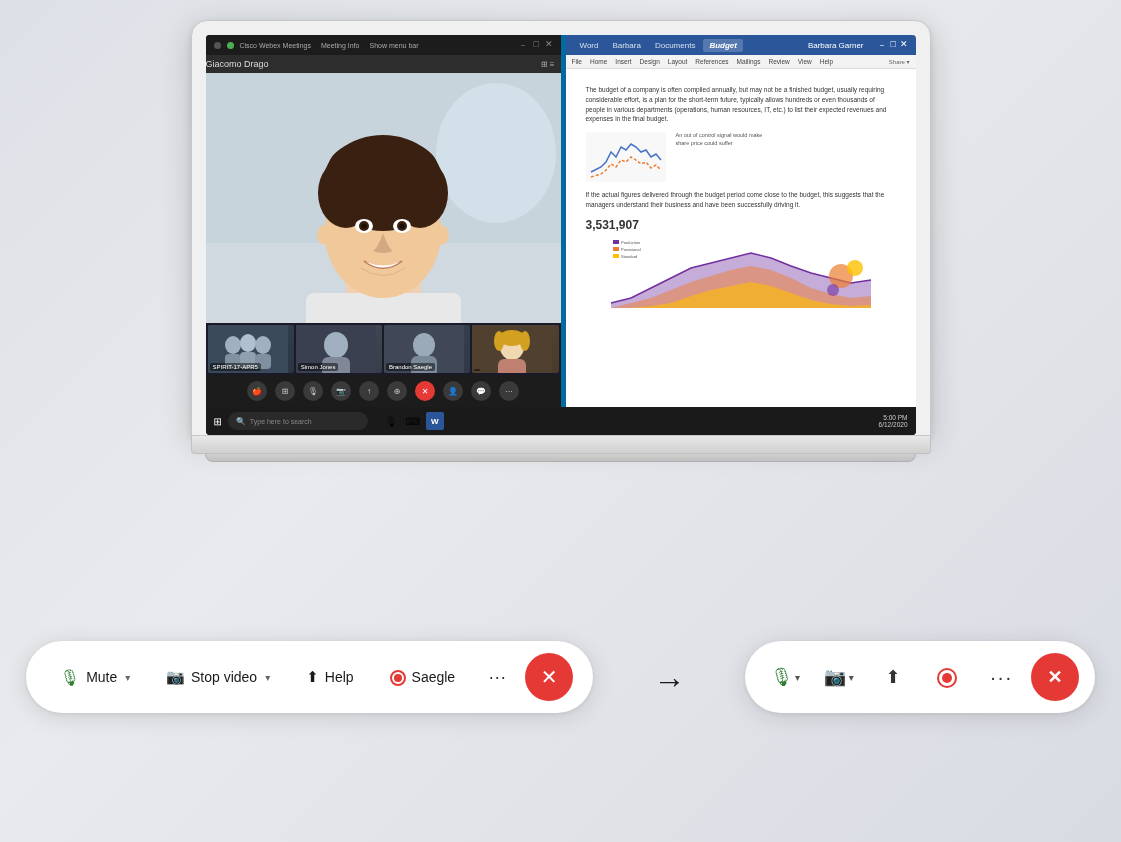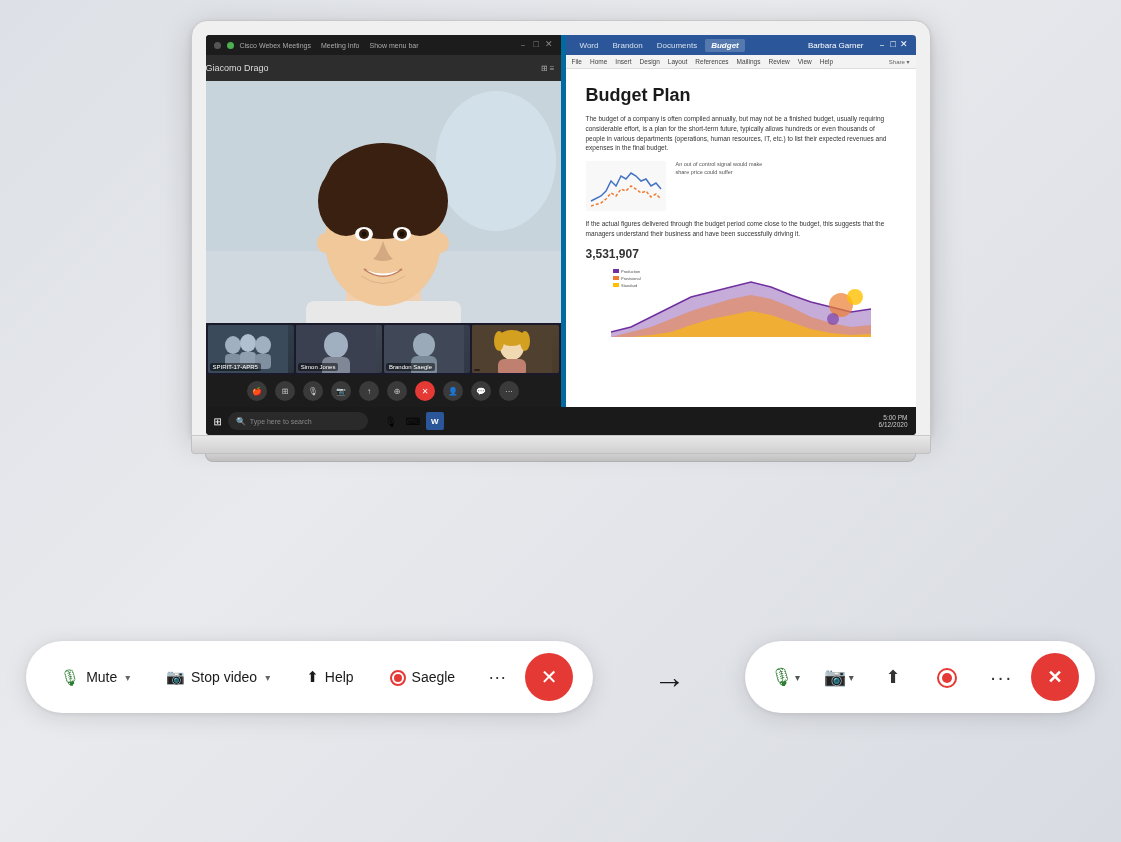--- a/index.html
+++ b/index.html
@@ -100,21 +100,21 @@
       width: 7px;
       height: 7px;
       border-radius: 50%;
       background: #555;
     }
 
     .webex-titlebar-dot.green { background: #4caf50; }
 
     .webex-name-bar {
       background: #2d2d2d;
-      height: 26px;
+      height: 18px;
       display: flex;
       align-items: center;
       justify-content: flex-end;
       font-size: 9px;
       color: #ddd;
       gap: 8px;
     }
 
     .webex-video-main {
       flex: 1;
@@ -631,21 +631,21 @@
               <div class="ctrl-btn">💬</div>
               <div class="ctrl-btn">···</div>
             </div>
           </div>
 
           <div class="word-panel">
 
             <div class="word-titlebar">
               <div class="word-tabs">
                 <span class="word-tab">Word</span>
-                <span class="word-tab">Brandon</span>
+                <span class="word-tab">Barbara</span>
                 <span class="word-tab">Documents</span>
                 <span class="word-tab active">Budget</span>
               </div>
               <span style="margin-left:auto; font-size:8px;">Barbara Garner</span>
               <div style="display:flex; gap:4px; margin-left:8px;">
                 <span style="font-size:9px;">－</span>
                 <span style="font-size:9px;">□</span>
                 <span style="font-size:9px;">✕</span>
               </div>
             </div>
@@ -658,21 +658,20 @@
               <span class="ribbon-item">Layout</span>
               <span class="ribbon-item">References</span>
               <span class="ribbon-item">Mailings</span>
               <span class="ribbon-item">Review</span>
               <span class="ribbon-item">View</span>
               <span class="ribbon-item">Help</span>
               <span style="margin-left:auto; font-size:6px; color:#666;">Share ▾</span>
             </div>
 
             <div class="word-document">
-              <div class="doc-title">Budget Plan</div>
               <div class="doc-body">The budget of a company is often compiled annually, but may not be a finished budget, usually requiring considerable effort, is a plan for the short-term future, typically allows hundreds or even thousands of people in various departments (operations, human resources, IT, etc.) to list their expected revenues and expenses in the final budget.</div>
 
               
               <div class="doc-chart-area">
                 <svg class="doc-chart-small" viewBox="0 0 80 50">
 
                   <rect width="80" height="50" fill="#f8f8f8"></rect>
                   <polyline points="5,40 15,35 20,30 25,20 30,25 35,15 40,18 45,12 50,15 55,20 60,18 65,25 70,22 75,28" stroke="#4472c4" stroke-width="1.5" fill="none"></polyline>
                   <polyline points="5,45 15,42 20,38 25,32 30,35 35,28 40,30 45,25 50,28 55,32 60,30 65,36 70,33 75,38" stroke="#ed7d31" stroke-width="1.5" fill="none" stroke-dasharray="3,2"></polyline>
                 </svg>

